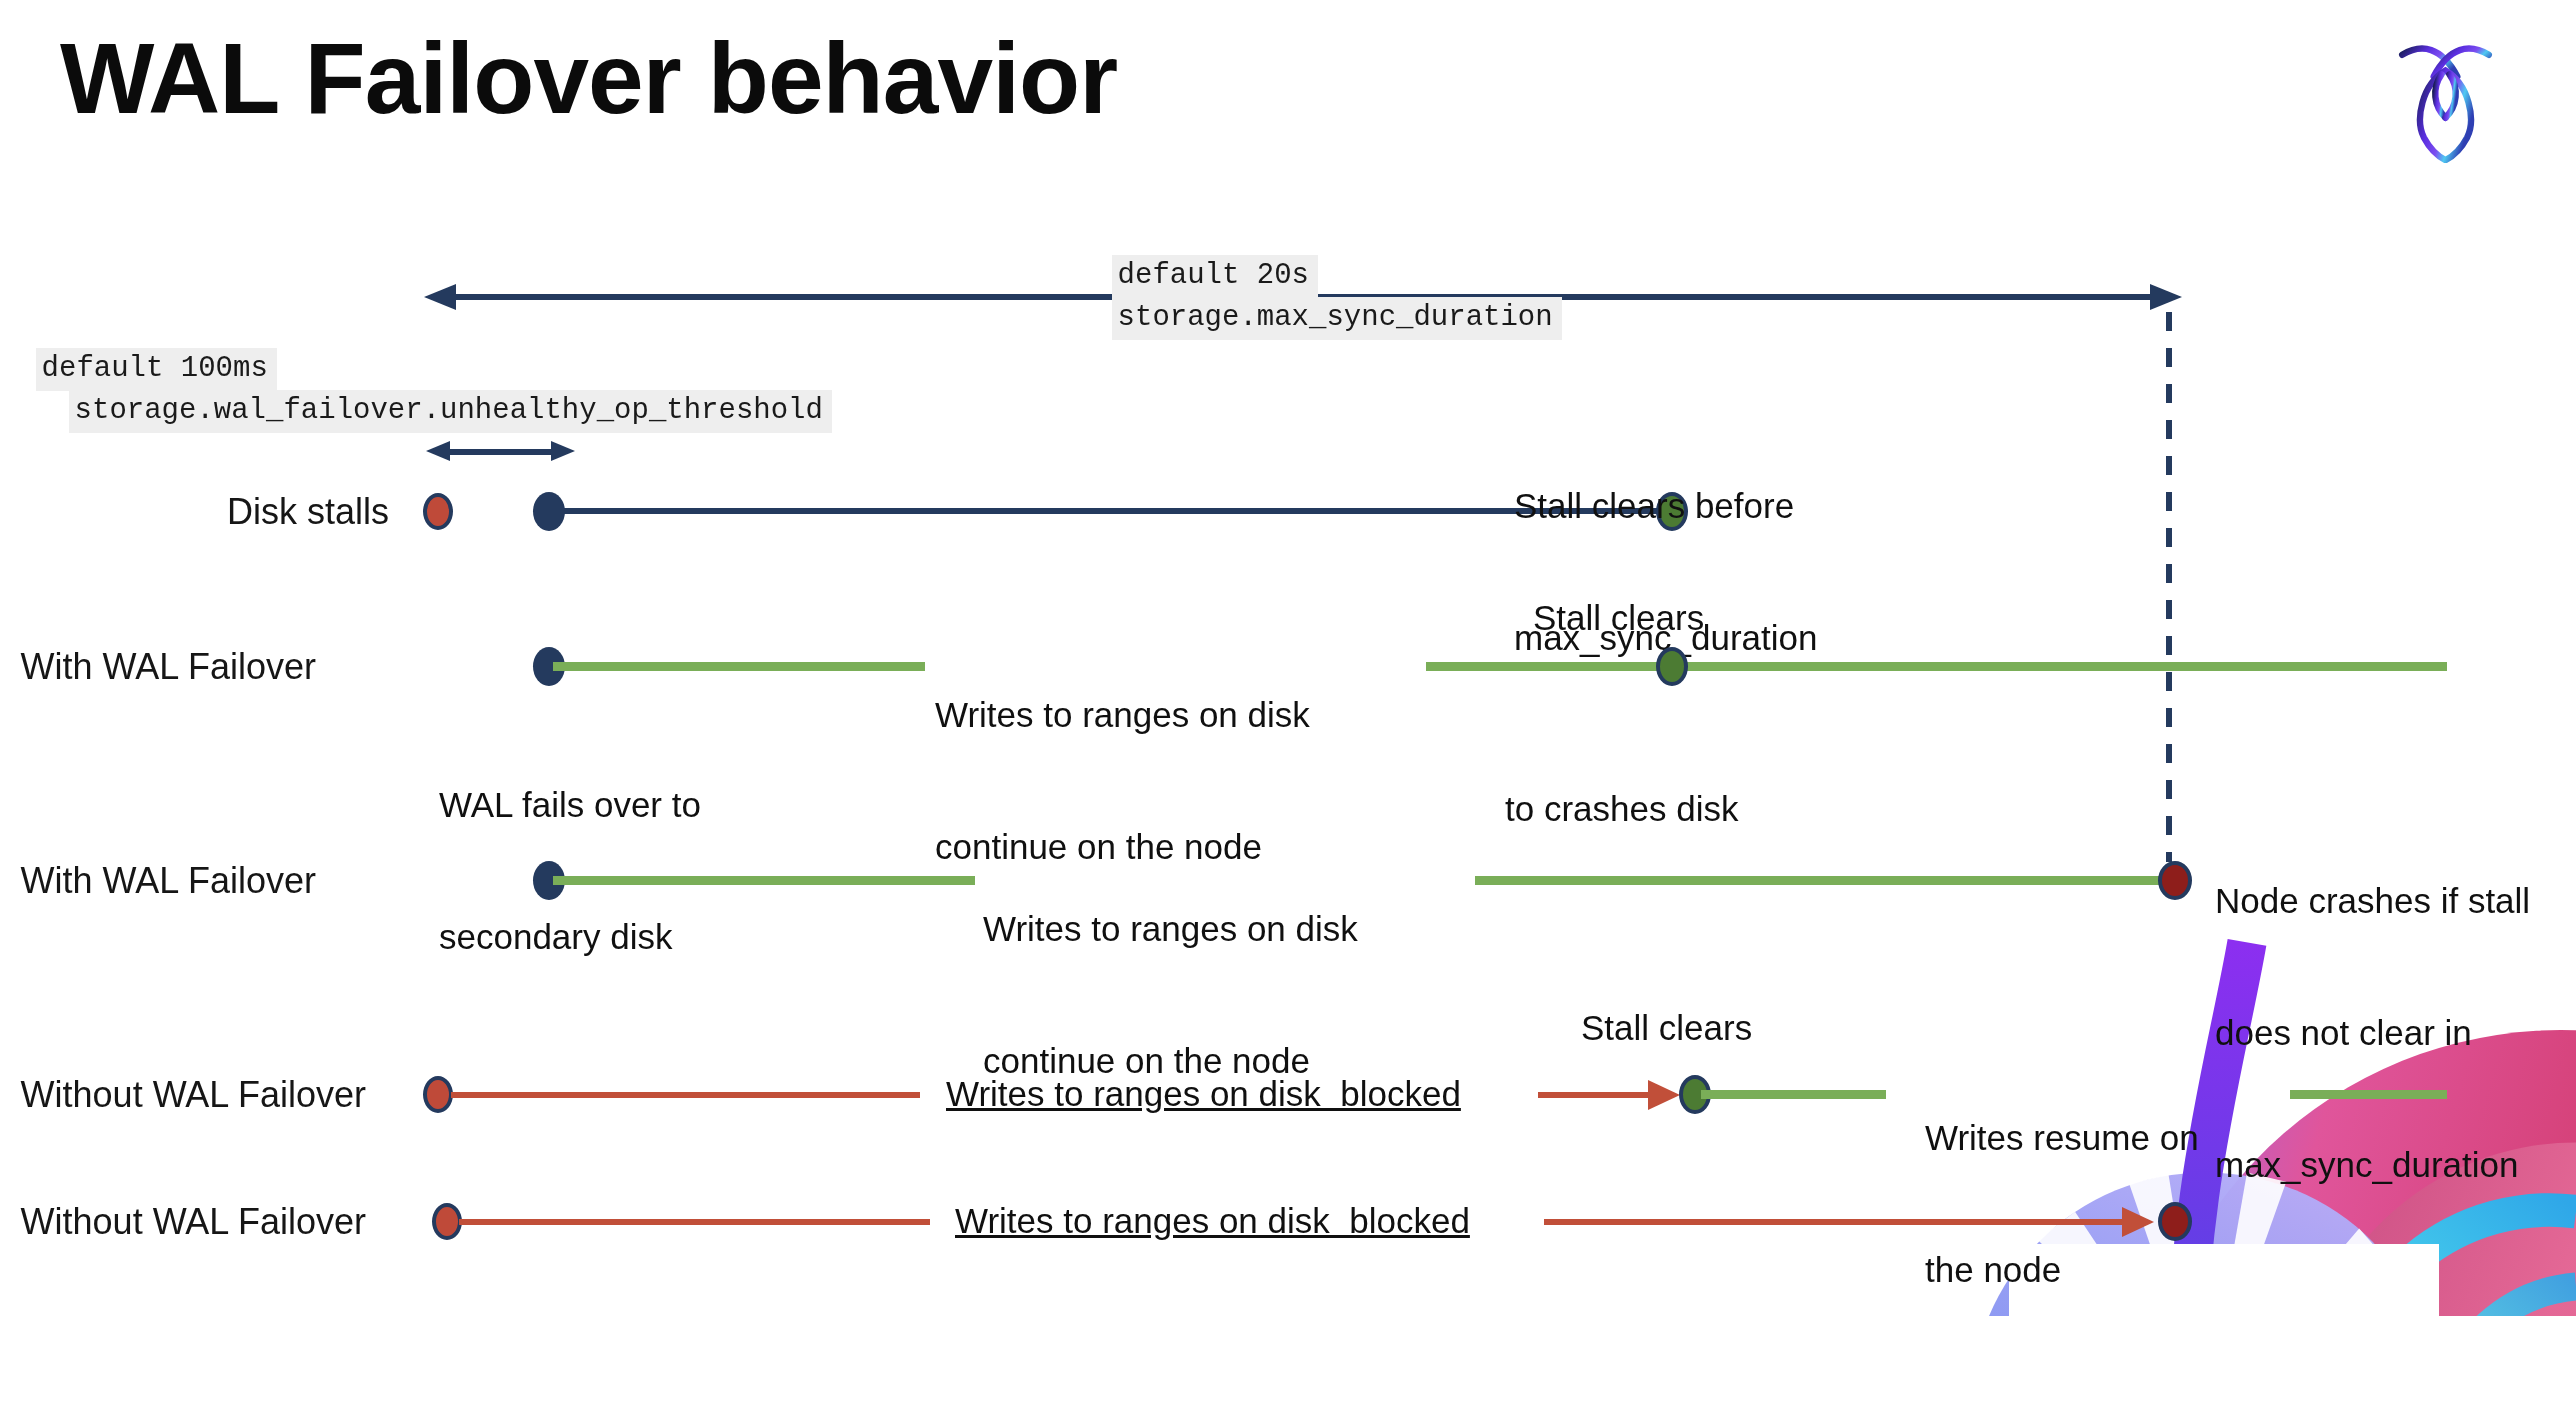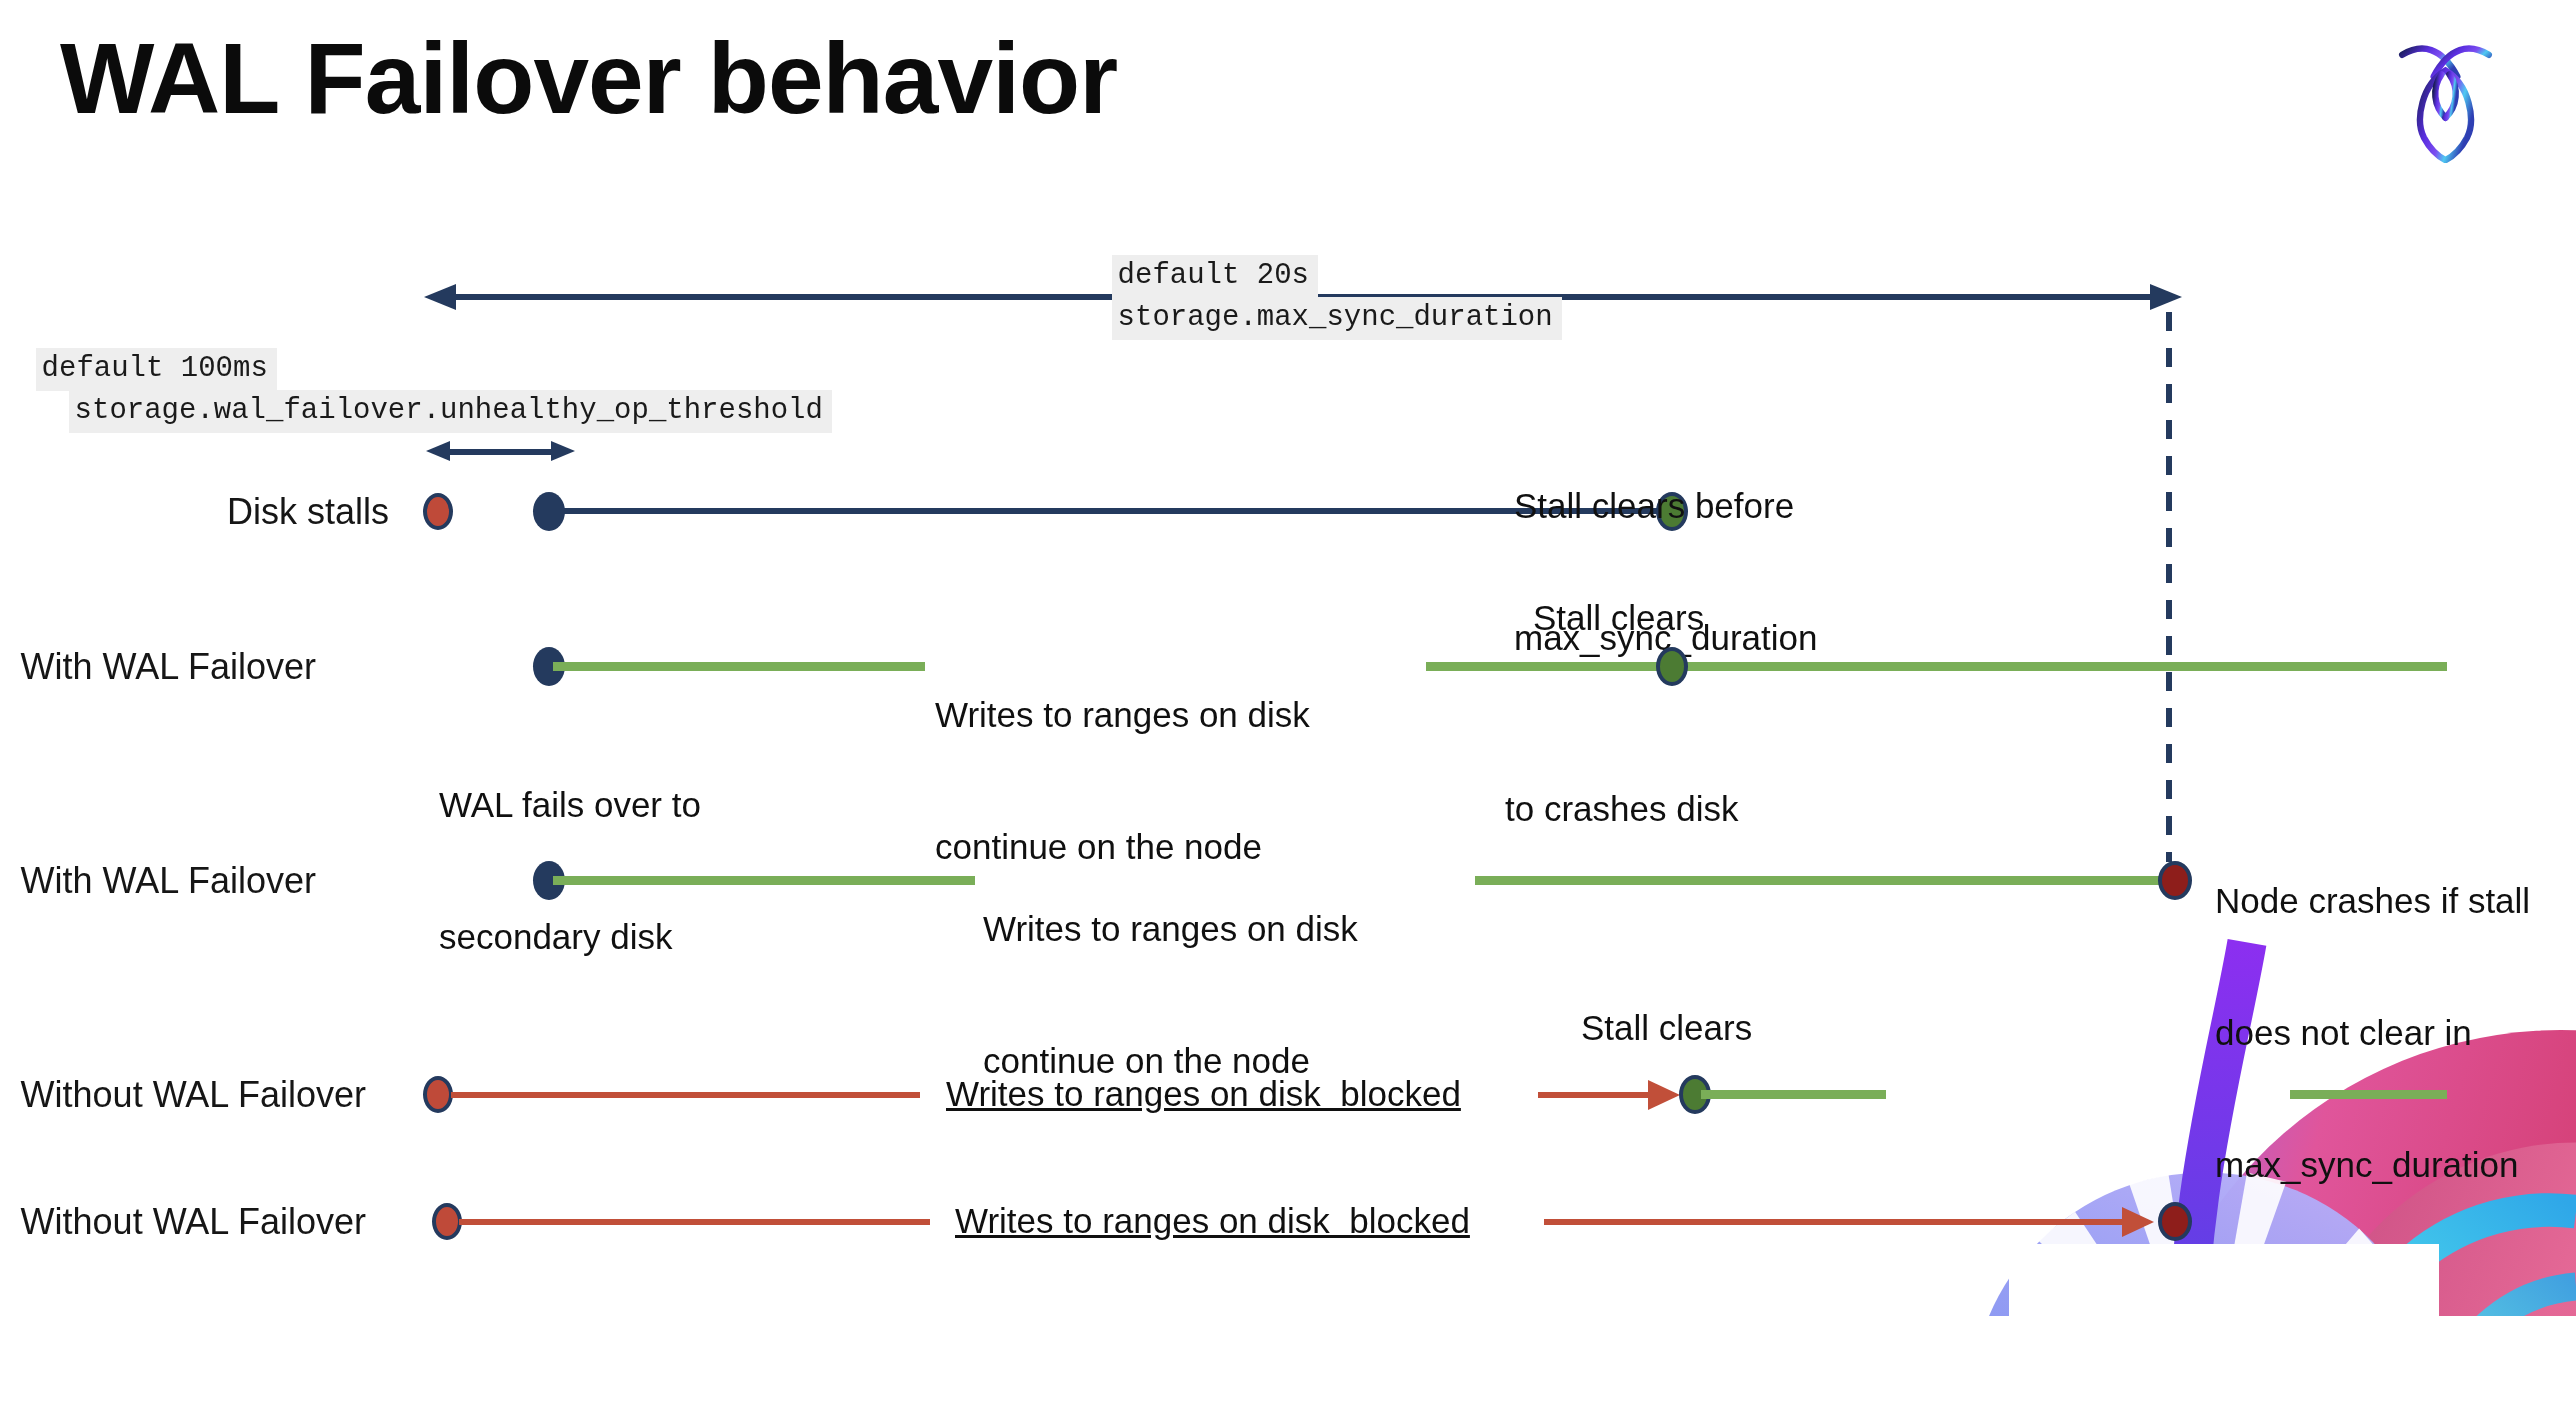--- a/index.html
+++ b/index.html
@@ -138,20 +138,24 @@
 
   <div class="rowlabel" style="left:20.6px;top:1072px;">Without WAL Failover</div>
   <div class="dot red" style="left:423px;top:1076px;"></div>
   <div class="hline red-line" style="left:451px;top:1092px;width:469px;"></div>
   <div class="note nowrap" style="left:946px;top:1072px;">Writes to ranges on disk  blocked</div>
   <div class="hline red-line" style="left:1538px;top:1092px;width:122px;"></div>
   <div class="tri rr" style="left:1648px;top:1080px;"></div>
   <div class="dot green" style="left:1679px;top:1075px;"></div>
   <div class="note center" style="left:1581px;top:1006px;width:280px;">Stall clears</div>
   <div class="hline green-line" style="left:1701px;top:1090px;width:185px;"></div>
+  <div class="note center" style="left:1925px;top:1028px;width:333px;">
+    <div>Writes resume on</div>
+    <div>the node</div>
+  </div>
   <div class="hline green-line" style="left:2290px;top:1090px;width:157px;"></div>
 
   <div class="rowlabel" style="left:20.6px;top:1199px;">Without WAL Failover</div>
   <div class="dot red" style="left:432px;top:1203px;"></div>
   <div class="hline red-line" style="left:459px;top:1219px;width:471px;"></div>
   <div class="note nowrap" style="left:955px;top:1199px;">Writes to ranges on disk  blocked</div>
   <div class="hline red-line" style="left:1544px;top:1219px;width:587px;"></div>
   <div class="tri rr" style="left:2122px;top:1207px;"></div>
   <div class="dot crash" style="left:2158px;top:1202px;"></div>
   <div class="whitebox" style="left:2009px;top:1244px;width:430px;height:164px;"></div>

